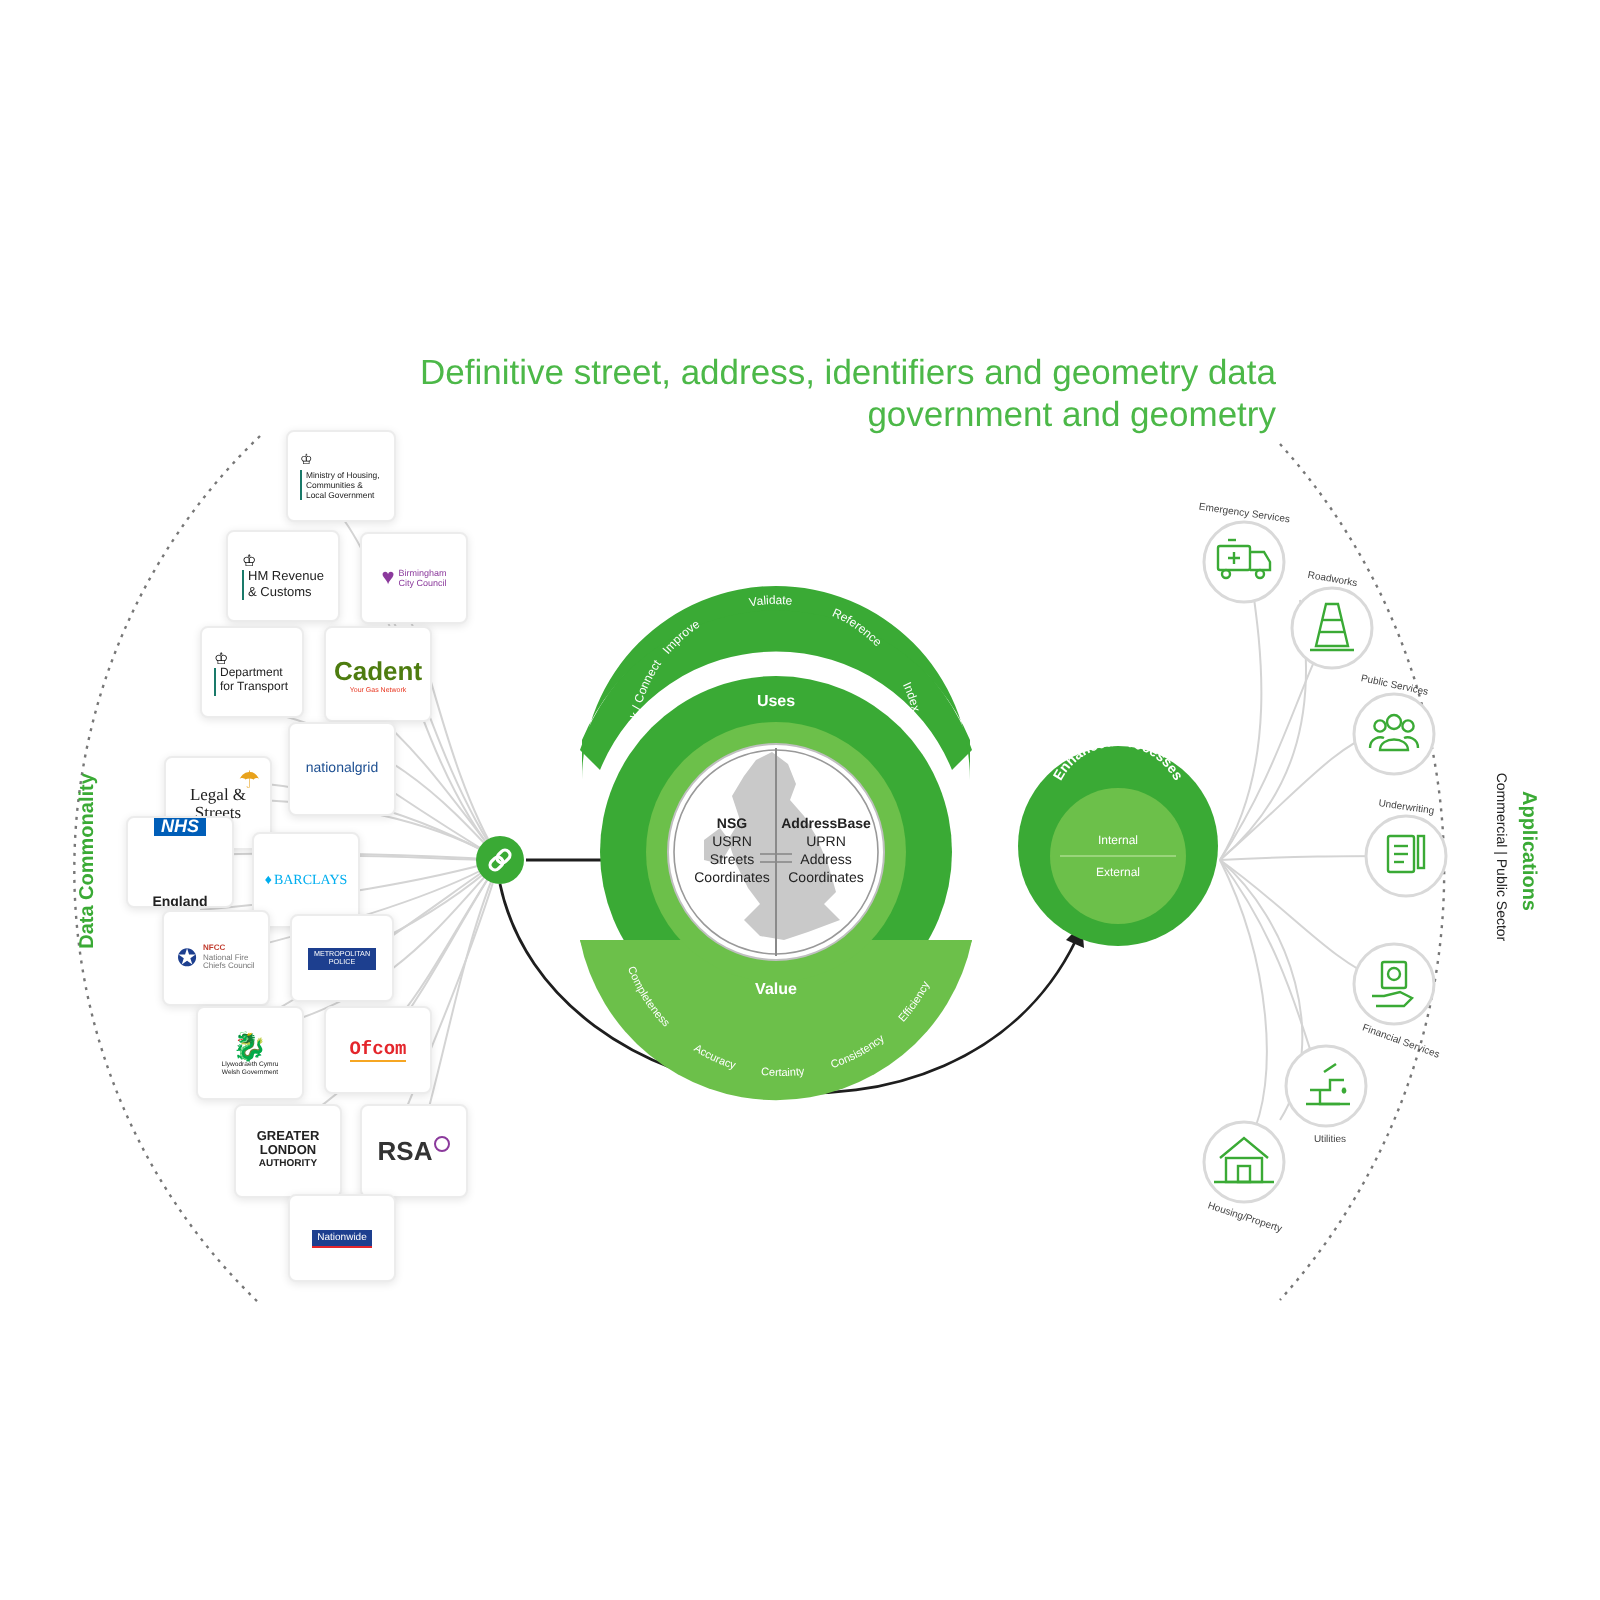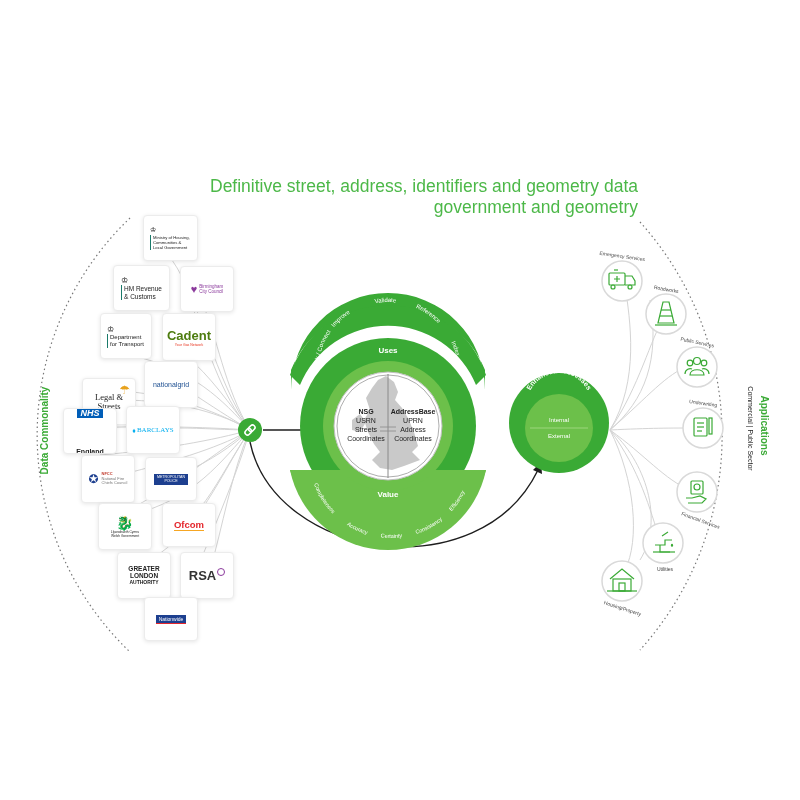--- a/index.html
+++ b/index.html
@@ -283,21 +283,21 @@
 
   <div class="logo-box" style="left:144px;top:361px;width:52px;height:45px;">
     <div style="font-size:7px;color:#1d4f91;">nationalgrid</div>
   </div>
 
   <div class="logo-box" style="left:63px;top:408px;width:52px;height:44px;flex-direction:column;gap:29px;">
     <div style="background:#005eb8;color:#fff;font-weight:bold;font-style:italic;font-size:9px;padding:0 3px;">NHS</div>
     <div style="font-size:7px;font-weight:bold;color:#222;margin-top:1px;">England</div>
   </div>
 
-  <div class="logo-box" style="left:126px;top:406px;width:52px;height:46px;">
+  <div class="logo-box" style="left:126px;top:416px;width:52px;height:46px;">
     <span style="color:#00aeef;font-size:7px;margin-right:1px;">♦</span>
     <div style="font-family:'Liberation Serif',serif;font-size:7px;color:#00aeef;">BARCLAYS</div>
   </div>
 
   <div class="logo-box" style="left:81px;top:455px;width:52px;height:46px;">
     <span style="color:#1d3f8f;font-size:12px;margin-right:3px;">✪</span>
     <div style="font-size:4px;line-height:4.5px;color:#c0392b;">
       <div style="font-weight:bold;">NFCC</div>
       <div style="color:#777;width:26px;">National Fire Chiefs Council</div>
     </div>
@@ -312,21 +312,21 @@
 
   <div class="logo-box" style="left:98px;top:503px;width:52px;height:45px;flex-direction:column;">
     <div style="font-size:14px;line-height:14px;">🐉</div>
     <div style="font-size:3.3px;line-height:4px;text-align:center;color:#222;">
       <div>Llywodraeth Cymru</div>
       <div>Welsh Government</div>
     </div>
   </div>
 
   <div class="logo-box" style="left:162px;top:503px;width:52px;height:42px;">
-    <div style="font-size:9.5px;font-weight:bold;color:#e4262c;border-bottom:1.5px solid #f6a623;">Ofcom</div>
+    <div style="font-size:9.5px;font-weight:bold;color:#e4262c;border-bottom:1.5px solid #f6a623;font-family:Liberation Mono, monospace;">Ofcom</div>
   </div>
 
   <div class="logo-box" style="left:117px;top:552px;width:52px;height:45px;">
     <div style="font-size:6.5px;line-height:7px;font-weight:bold;color:#222;text-align:center;">
       <div>GREATER</div>
       <div>LONDON</div>
       <div style="font-size:5px;">AUTHORITY</div>
     </div>
   </div>
 

